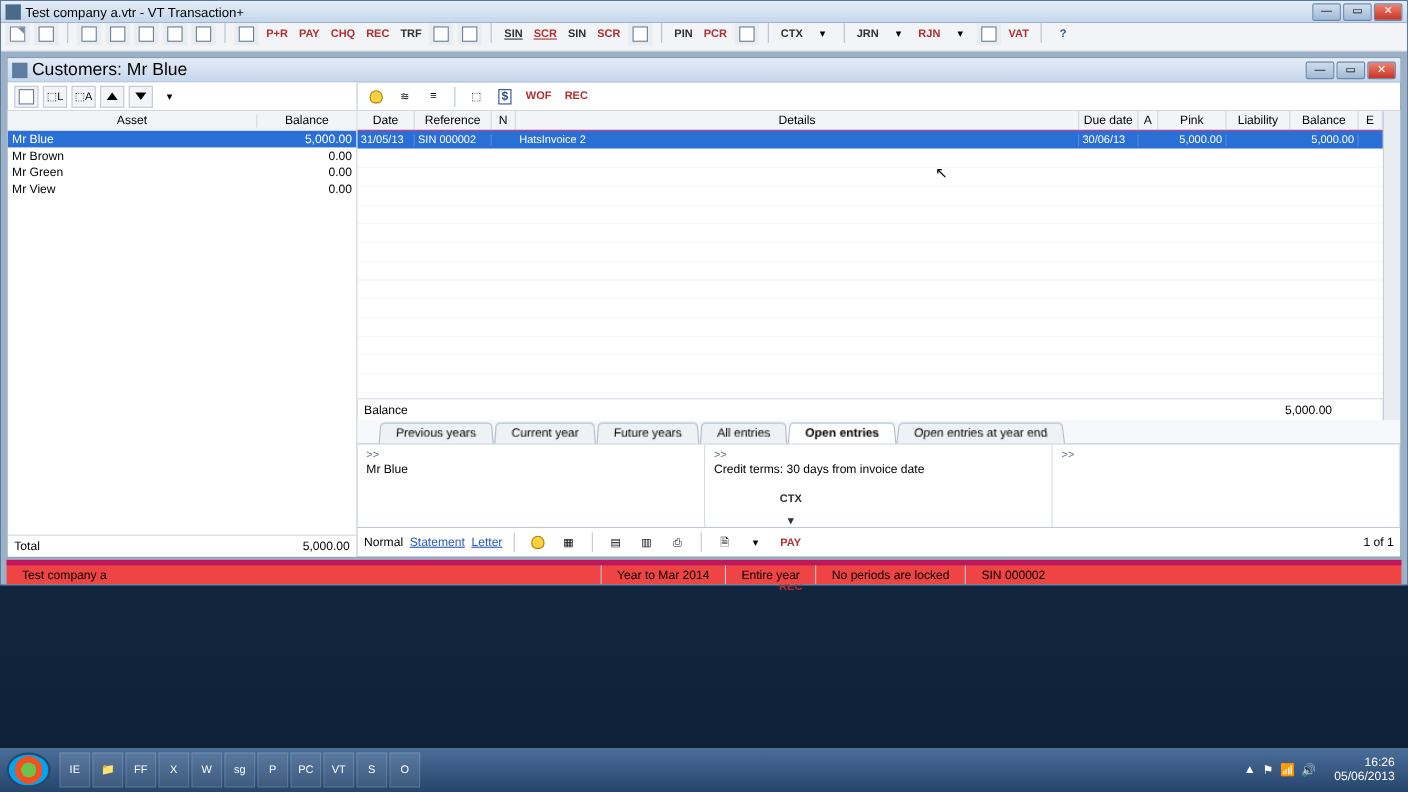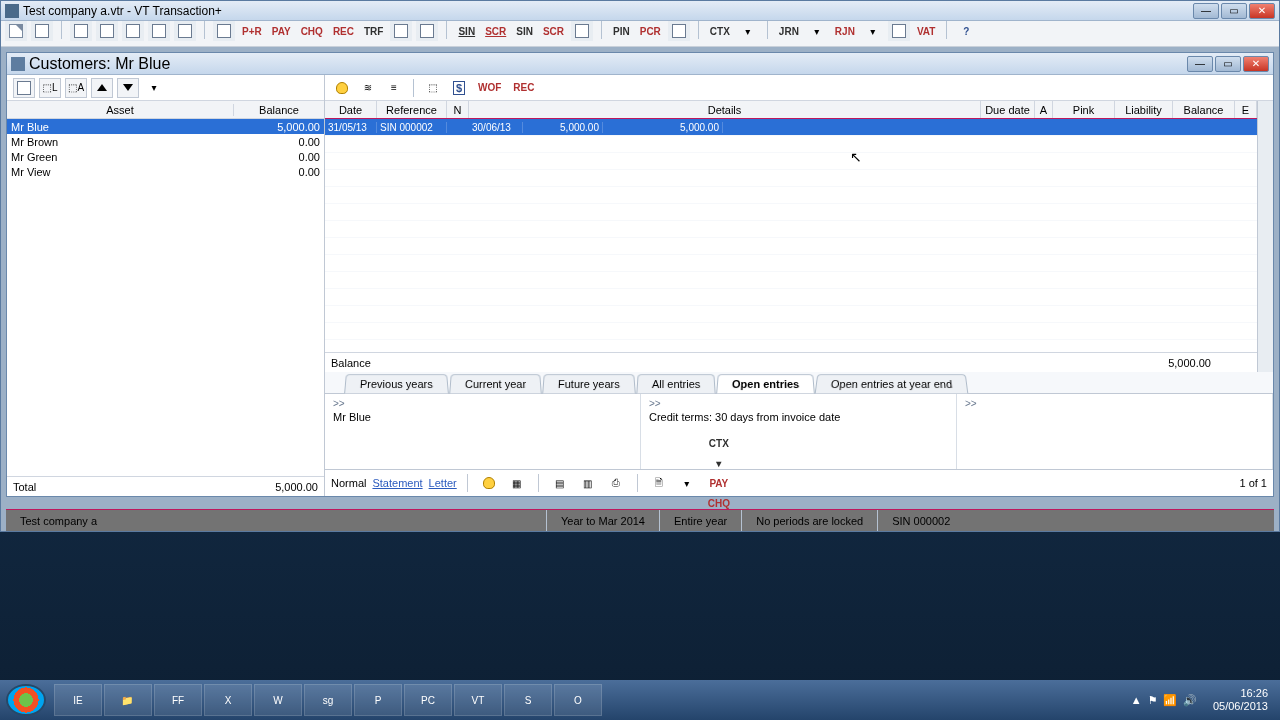--- a/index.html
+++ b/index.html
@@ -86,28 +86,28 @@
 .infocol { flex:1; padding:4px 8px; border-right:1px solid #d8dee6; }
 .infocol .inf-head { color:#6a7a90; font-size:10px; }
 .infocol .inf-body { margin-top:2px; }
 
 .bottombar { height:26px; display:flex; align-items:center; padding:0 6px; gap:6px; }
 .bottombar .link { color:#2a5abe; text-decoration:underline; cursor:pointer; }
 .bottombar .bb-sep { width:1px; height:18px; background:#c0c8d4; margin:0 4px; }
 .bottombar .bb-right { margin-left:auto; }
 
 
-.statusbar { height:22px; background:#737373; border-top:1px solid #be185d; display:flex; align-items:center; margin-top:12px; }
+.statusbar { height:22px; background:#ef4444; border-top:5px solid #be185d; display:flex; align-items:center; margin-top:2px; }
 .statusbar .sseg { padding:0 14px; border-left:1px solid #b5c2d2; height:100%; display:flex; align-items:center; }
 .statusbar .sseg:first-child { border-left:none; flex:0 0 540px; }
 
 
 .taskbar { position:absolute; bottom:0; left:0; width:1280px; height:40px; background:linear-gradient(180deg,#4b6e9a 0%,#24446b 100%); display:flex; align-items:center; padding:0 6px; }
 .start { width:40px; height:32px; background:radial-gradient(circle at 50% 50%,#6cc24a 0 30%,#f25022 30% 55%,#00a4ef 55% 80%,#ffb900 80% 100%); border-radius:50%; border:2px solid #274868; margin-right:8px; cursor:pointer; }
-.tbicon { width:48px; height:32px; margin-right:2px; background:rgba(255,255,255,0.1); border:1px solid rgba(255,255,255,0.15); display:flex; align-items:center; justify-content:center; color:#fff; font-size:10px; cursor:pointer; }
+.tbicon { width:28px; height:32px; margin-right:2px; background:rgba(255,255,255,0.1); border:1px solid rgba(255,255,255,0.15); display:flex; align-items:center; justify-content:center; color:#fff; font-size:10px; cursor:pointer; }
 .tray { margin-left:auto; display:flex; align-items:center; gap:6px; color:#fff; }
 .clock { text-align:right; line-height:13px; font-size:11px; margin-left:10px; margin-right:6px; }
 
 .icon-box{width:14px;height:14px;display:inline-block;border:1px solid #6a7a90;background:#fff;}
 .icon-sheet{width:14px;height:14px;display:inline-block;background:#fff;border:1px solid #7a8aa0;position:relative;}
 .icon-sheet::after{content:"";position:absolute;right:0;top:0;border:3px solid transparent;border-top-color:#7a8aa0;border-right-color:#7a8aa0;}
 .tri-up{width:0;height:0;border-left:5px solid transparent;border-right:5px solid transparent;border-bottom:7px solid #000;}
 .tri-down{width:0;height:0;border-left:5px solid transparent;border-right:5px solid transparent;border-top:7px solid #000;}
 .bulb{width:12px;height:12px;background:#ffd040;border-radius:50% 50% 40% 40%;display:inline-block;border:1px solid #b08000;}
 </style>
@@ -281,20 +281,21 @@
                     <div class="gh col-asset">Pink</div>
                     <div class="gh col-liab">Liability</div>
                     <div class="gh col-bal">Balance</div>
                     <div class="gh col-e">E</div>
                   </div>
               <div class="gridrows" id="gridrows">
                     <div class="gridrow sel">
                       <span class="gc col-date">31/05/13</span>
                       <span class="gc col-ref">SIN 000002</span>
                       <span class="gc col-n"></span>
+                      <span class="gc col-det">HatsInvoice 2</span>
                       <span class="gc col-due">30/06/13</span>
                       <span class="gc col-a"></span>
                       <span class="gc col-asset">5,000.00</span>
                       <span class="gc col-liab"></span>
                       <span class="gc col-bal">5,000.00</span>
                       <span class="gc col-e"></span>
                     </div>
                 <div class="cursor-arrow"></div>
               </div>
               <div class="balrow">

